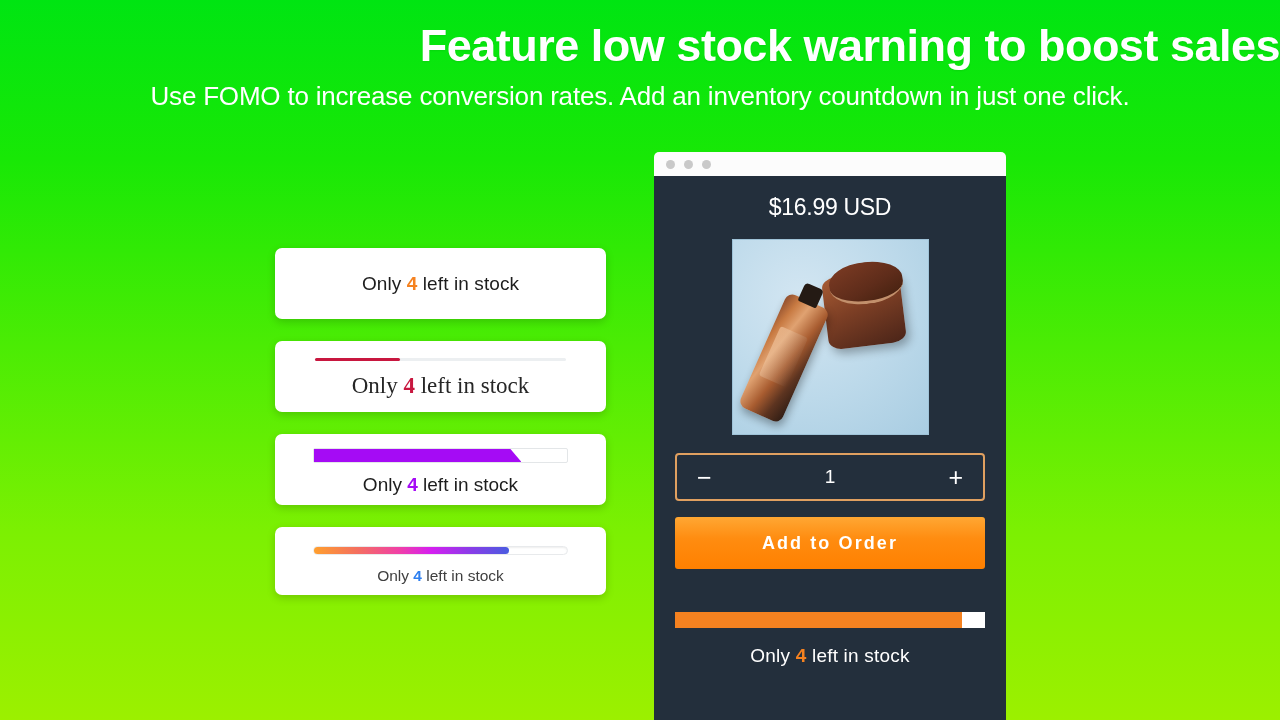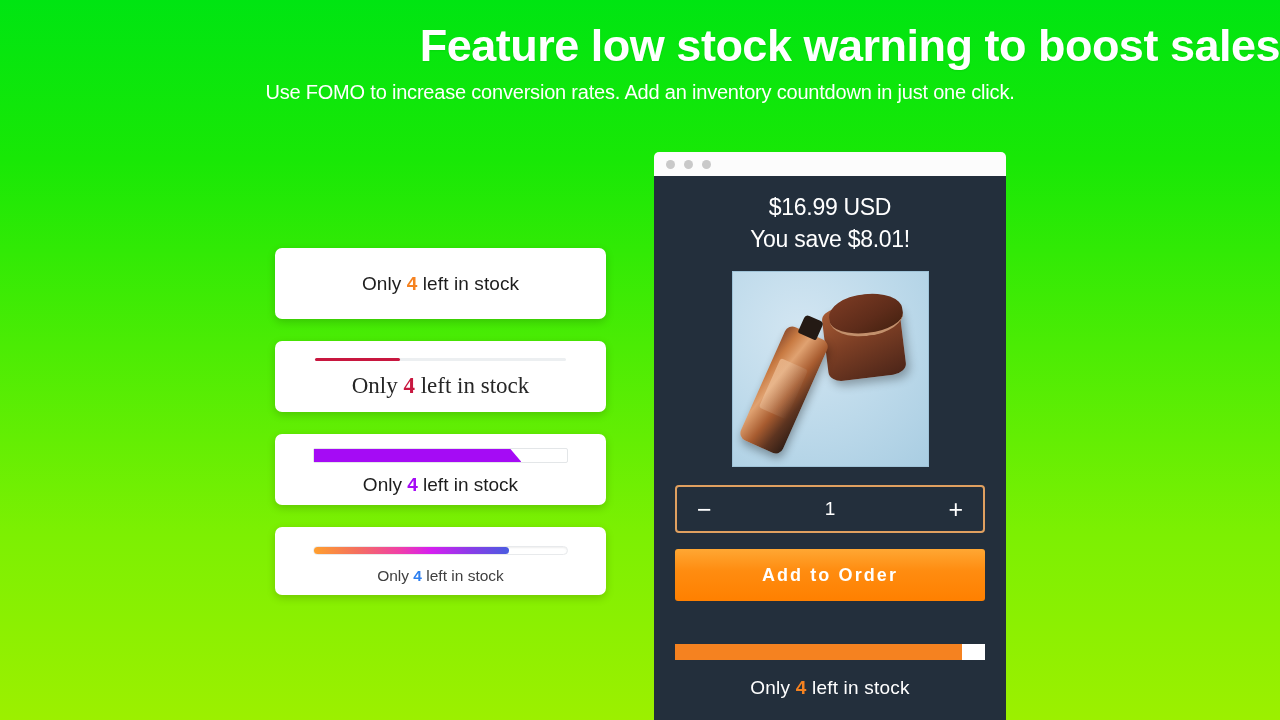--- a/index.html
+++ b/index.html
@@ -10,21 +10,21 @@
     position:relative;
   }
 
   
   .headline {
     text-align:right; color:#ffffff; font-weight:bold;
     font-size:45px; line-height:1.05; letter-spacing:-0.5px;
     padding-top:22px; text-shadow:0 1px 2px rgba(0,0,0,.07);
   }
   .subhead {
-    text-align:center; color:#ffffff; font-size:20px;
+    text-align:center; color:#ffffff; font-size:26px;
     margin-top:12px; letter-spacing:-0.2px;
   }
 
   
   .widgets { position:absolute; left:275px; top:248px; width:331px; }
   .card {
     background:#fff; border-radius:7px;
     box-shadow:0 3px 9px rgba(0,0,0,.17);
     margin-bottom:22px; position:relative;
   }
@@ -167,21 +167,20 @@
 
   <div class="titlebar">
     <span class="dot"></span>
     <span class="dot"></span>
     <span class="dot"></span>
   </div>
 
   <div class="panel">
 
     <div class="price">$16.99 USD</div>
-    <div class="save">You save $8.01!</div>
 
     <div class="photo">
       <div class="jar"></div>
       <div class="jar-lid"></div>
       <div class="bottle"></div>
     </div>
 
     <div class="stepper">
       <span class="step-btn">−</span>
       <span class="qty">1</span>

